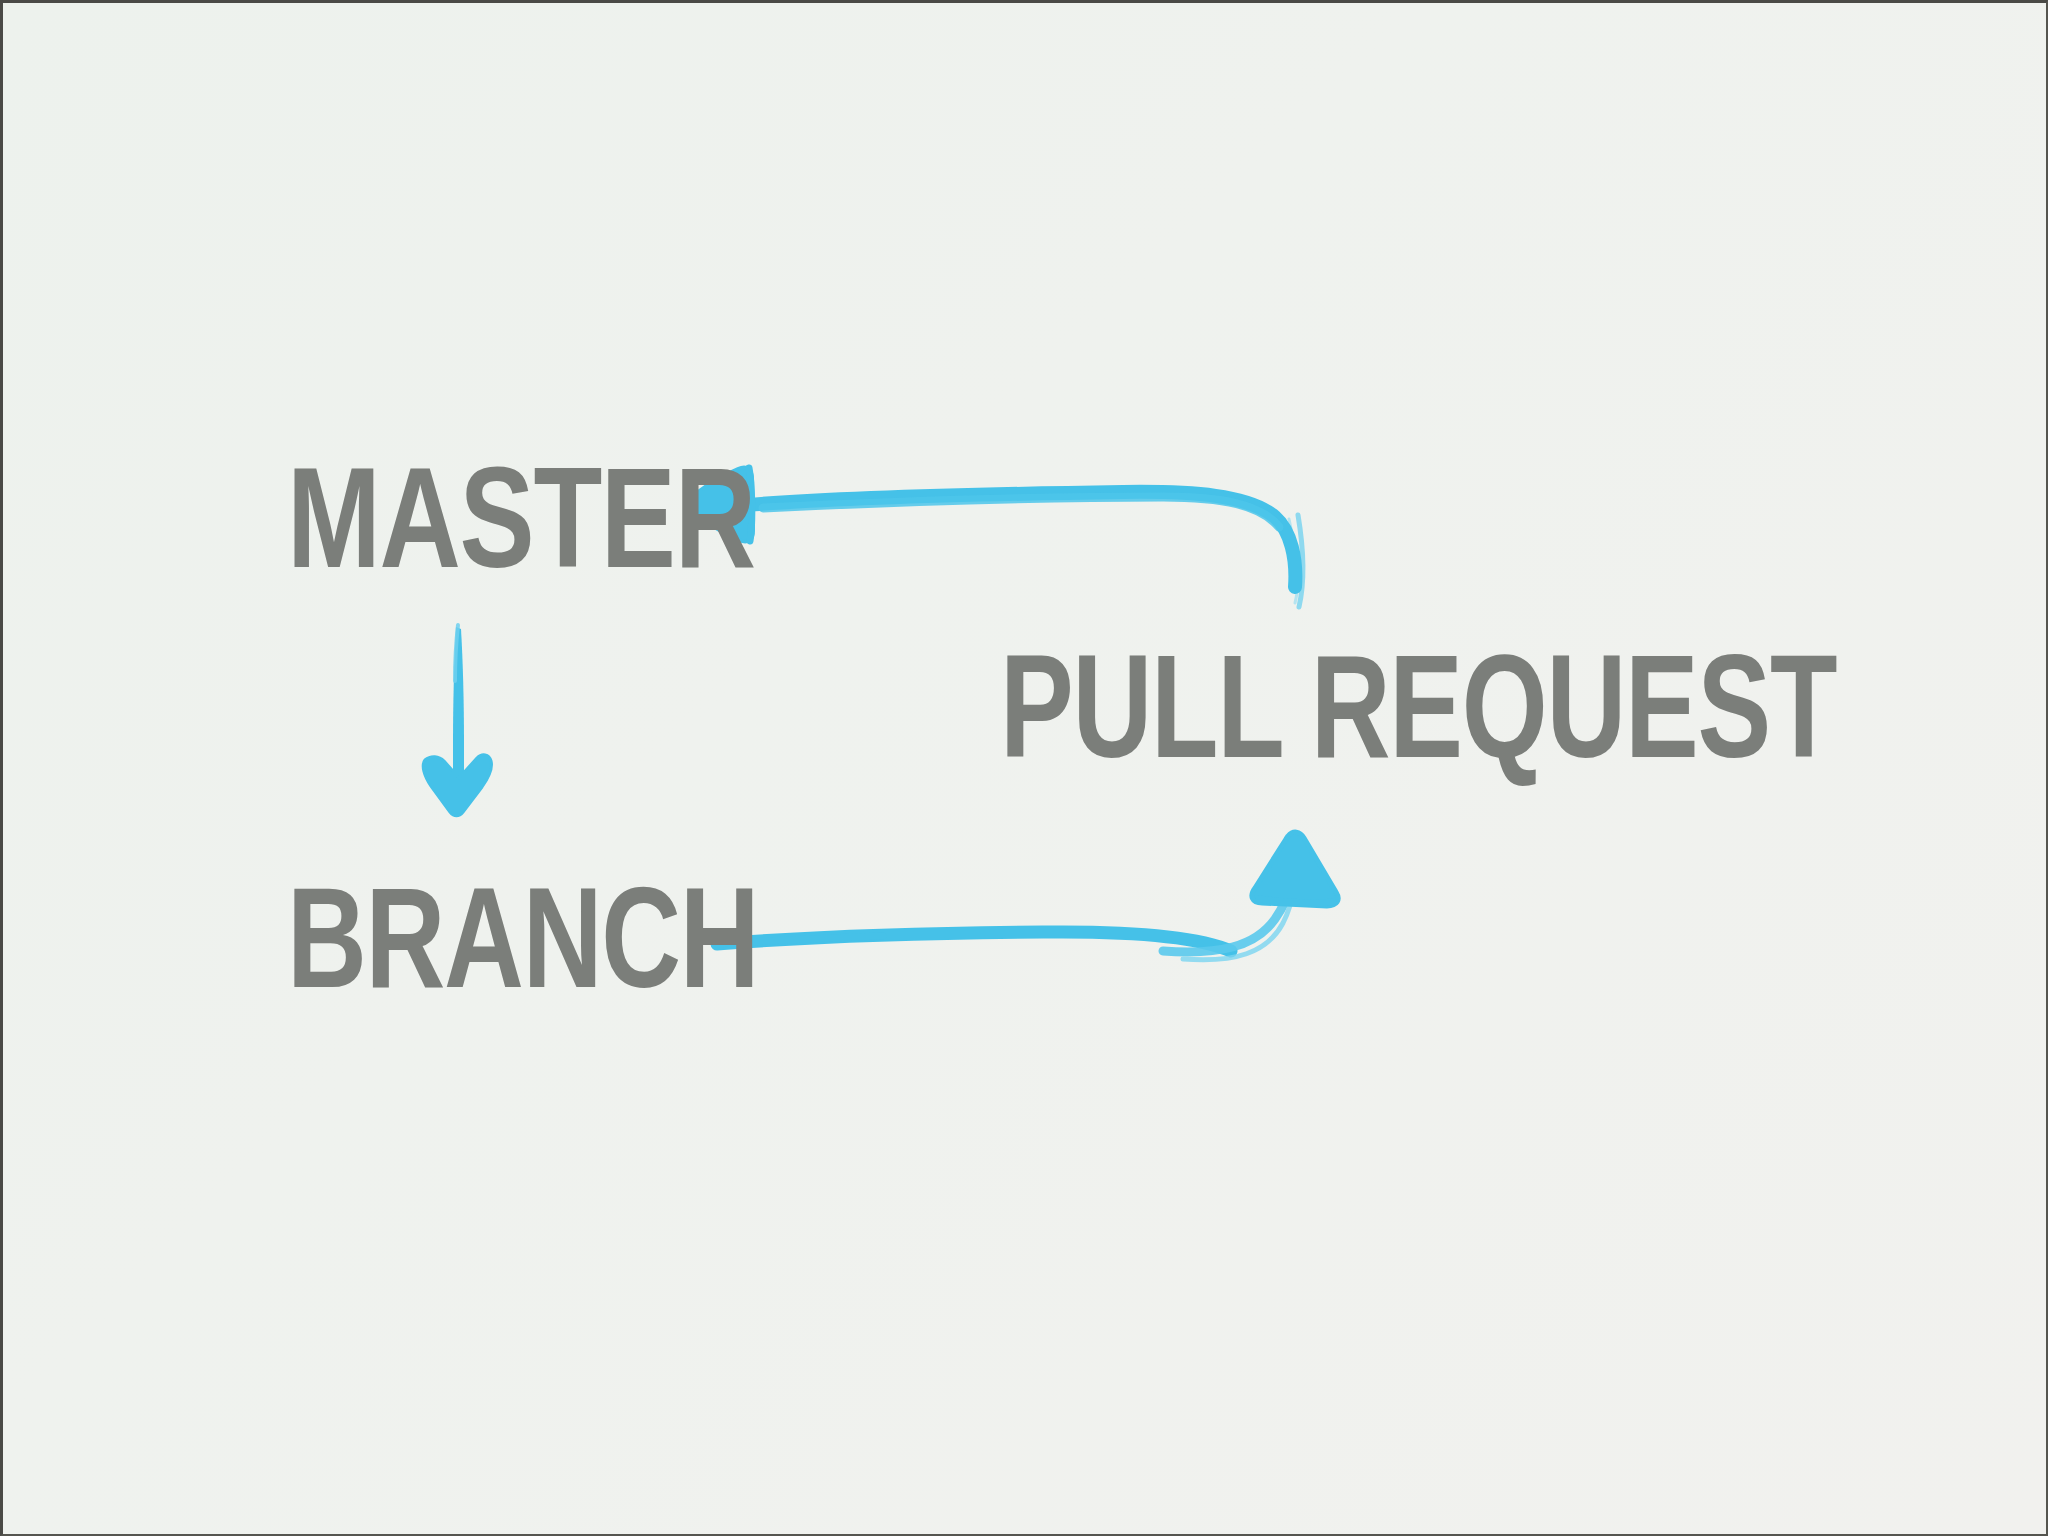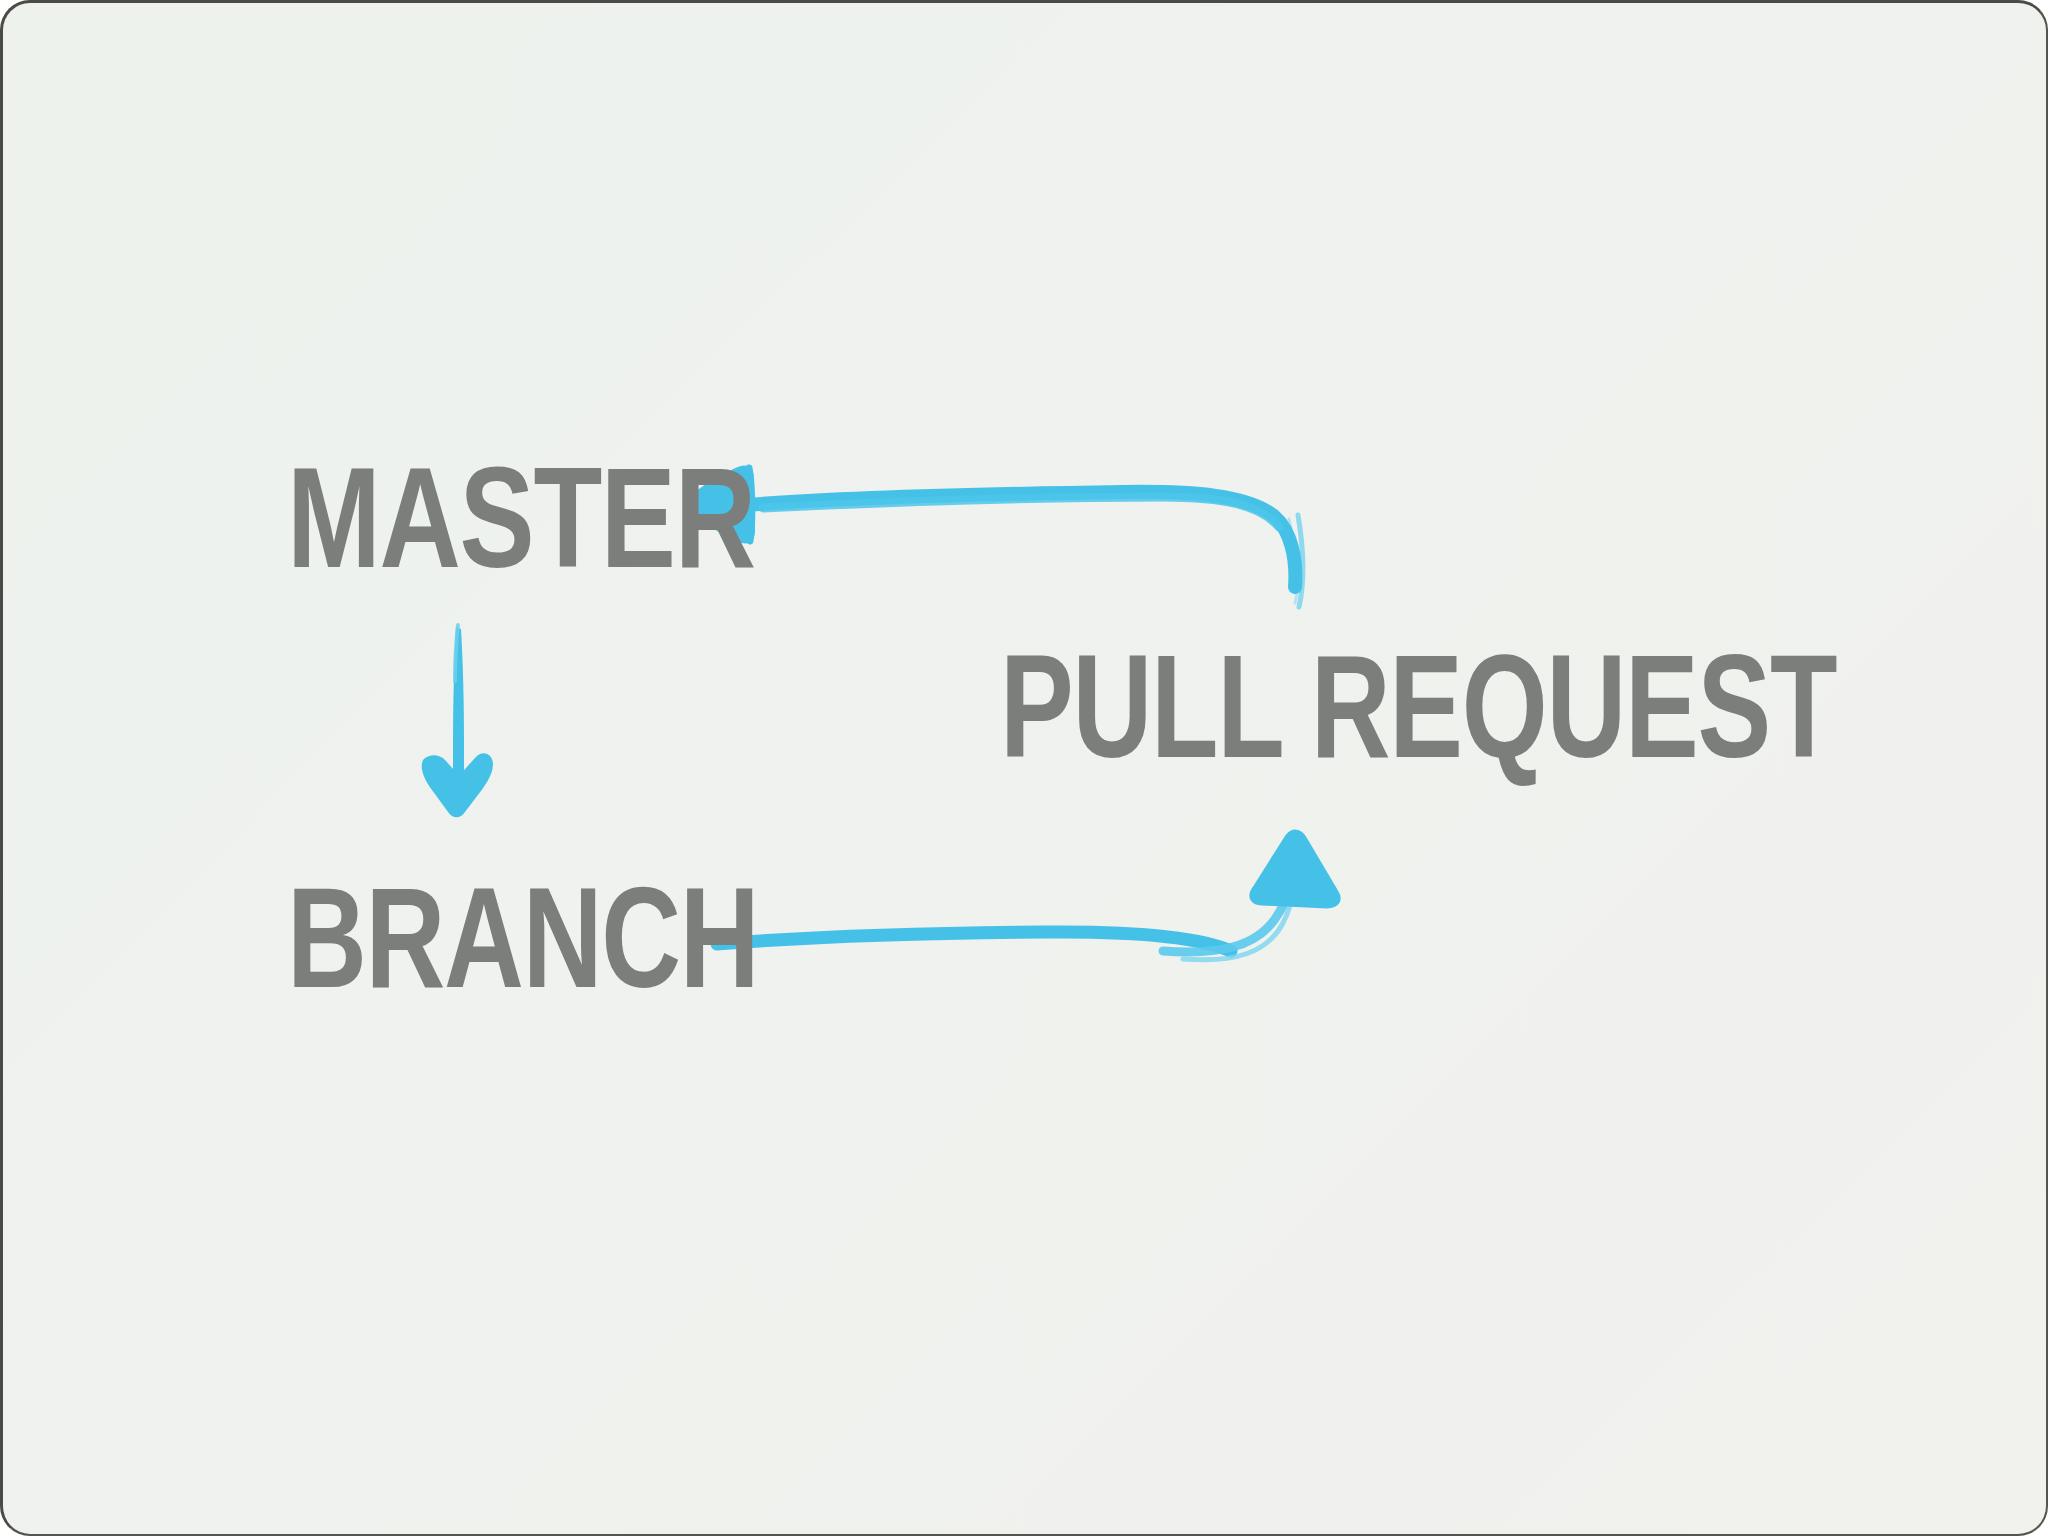--- a/index.html
+++ b/index.html
@@ -13,21 +13,20 @@
     width: 2048px;
     height: 1536px;
     overflow: hidden;
     background: linear-gradient(135deg, #edf2ed 0%, #eff2ee 40%, #f1f1ee 100%);
     box-sizing: border-box;
     border-top: 3px solid #4a4a46;
     border-left: 3px solid #4a4a46;
     border-right: 2px solid #55554f;
     border-bottom: 2px solid #55554f;
     font-family: "Liberation Sans", "DejaVu Sans", sans-serif;
-    border-radius: 30px;
   }
   .diagram-svg {
     position: absolute;
     top: 0;
     left: 0;
     width: 2048px;
     height: 1536px;
   }
   .node-label {
     position: absolute;

